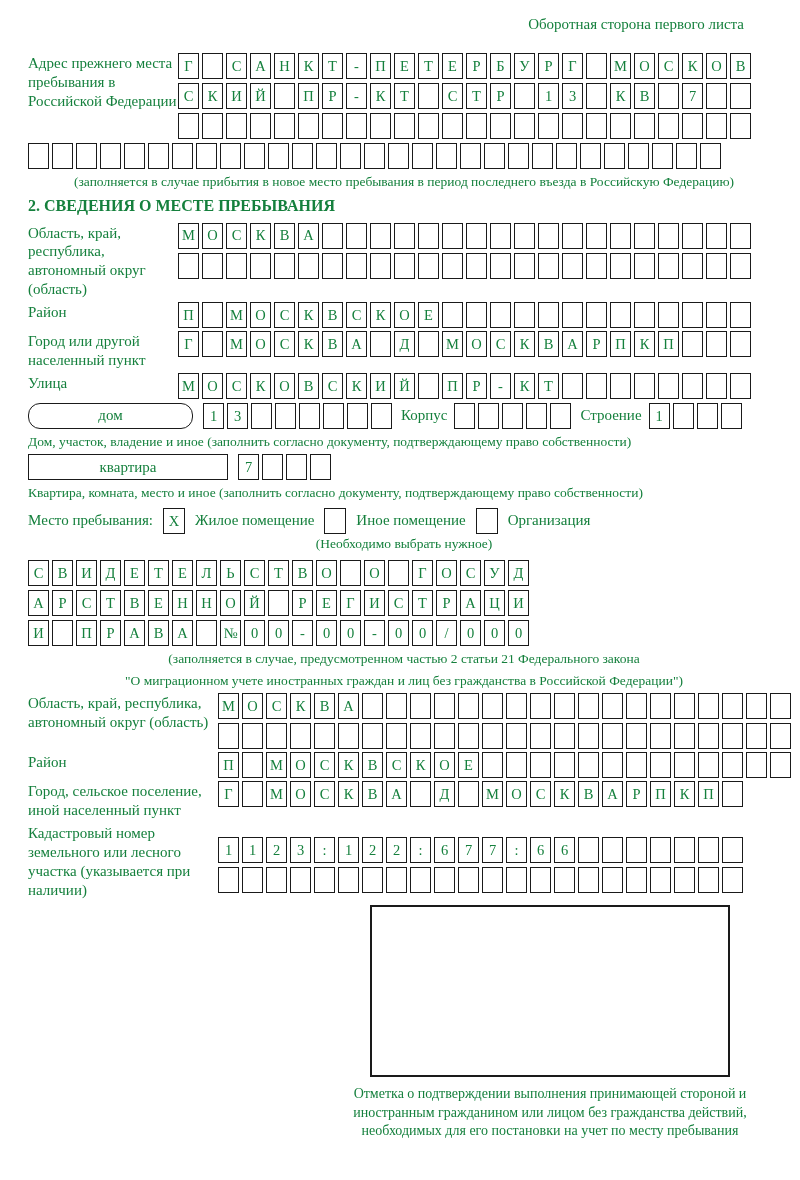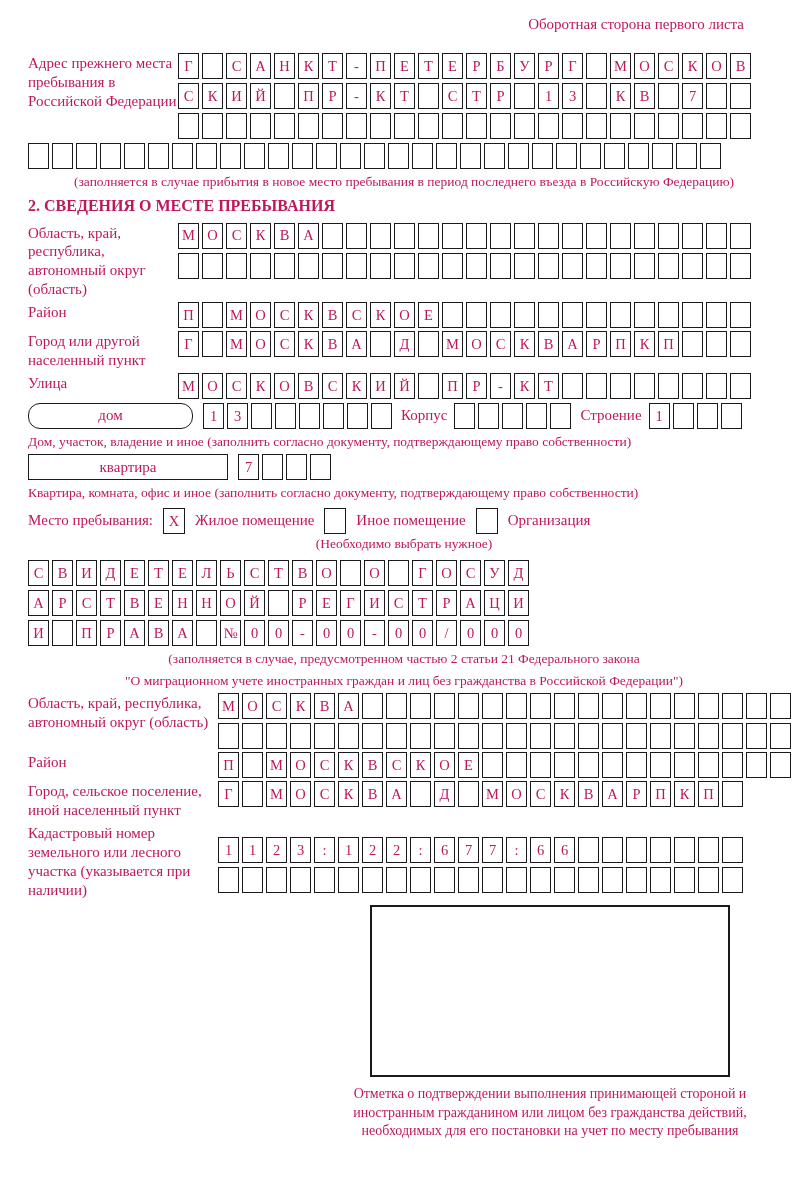--- a/index.html
+++ b/index.html
@@ -3,21 +3,21 @@
 <meta charset="utf-8">
 <style>
   html,body{margin:0;padding:0;background:#ffffff;}
   .page{
     position:relative;
     width:800px;height:1180px;
     box-sizing:border-box;
     padding:16px 20px 10px 28px;
     overflow:hidden;
     background:#ffffff;
-    color:#be185d;
+    color:#15803d;
     font-family:"Liberation Serif","DejaVu Serif",serif;
   }
   .hdr-note{ text-align:right; font-size:15px; padding-right:36px; margin-bottom:20px;}
   .frow{display:flex;align-items:flex-start;margin-bottom:3px;}
   .flabel{flex-shrink:0;font-size:15px;line-height:1.26;padding-top:1px;}
   .w150{width:150px;}
   .w190{width:190px;}
   .w250{width:250px;padding-right:4px;box-sizing:border-box;}
   .rows{display:flex;flex-direction:column;gap:4px;}
   .cells{display:flex;gap:3px;}
@@ -355,21 +355,21 @@
 
   <div class="house-row">
     <div class="bigbox bb200">квартира</div>
     <div class="cells">
         <span class="cb">7</span>
         <span class="cb"></span>
         <span class="cb"></span>
         <span class="cb"></span>
       </div>
   </div>
-  <div class="caption">Квартира, комната, офис и иное (заполнить согласно документу, подтверждающему право собственности)</div>
+  <div class="caption">Квартира, комната, место и иное (заполнить согласно документу, подтверждающему право собственности)</div>
 
   <div class="stay-row">
     <span>Место пребывания:</span>
     <span class="cb">X</span>
     <span>Жилое помещение</span>
     <span class="cb"></span>
     <span>Иное помещение</span>
     <span class="cb"></span>
     <span>Организация</span>
   </div>

